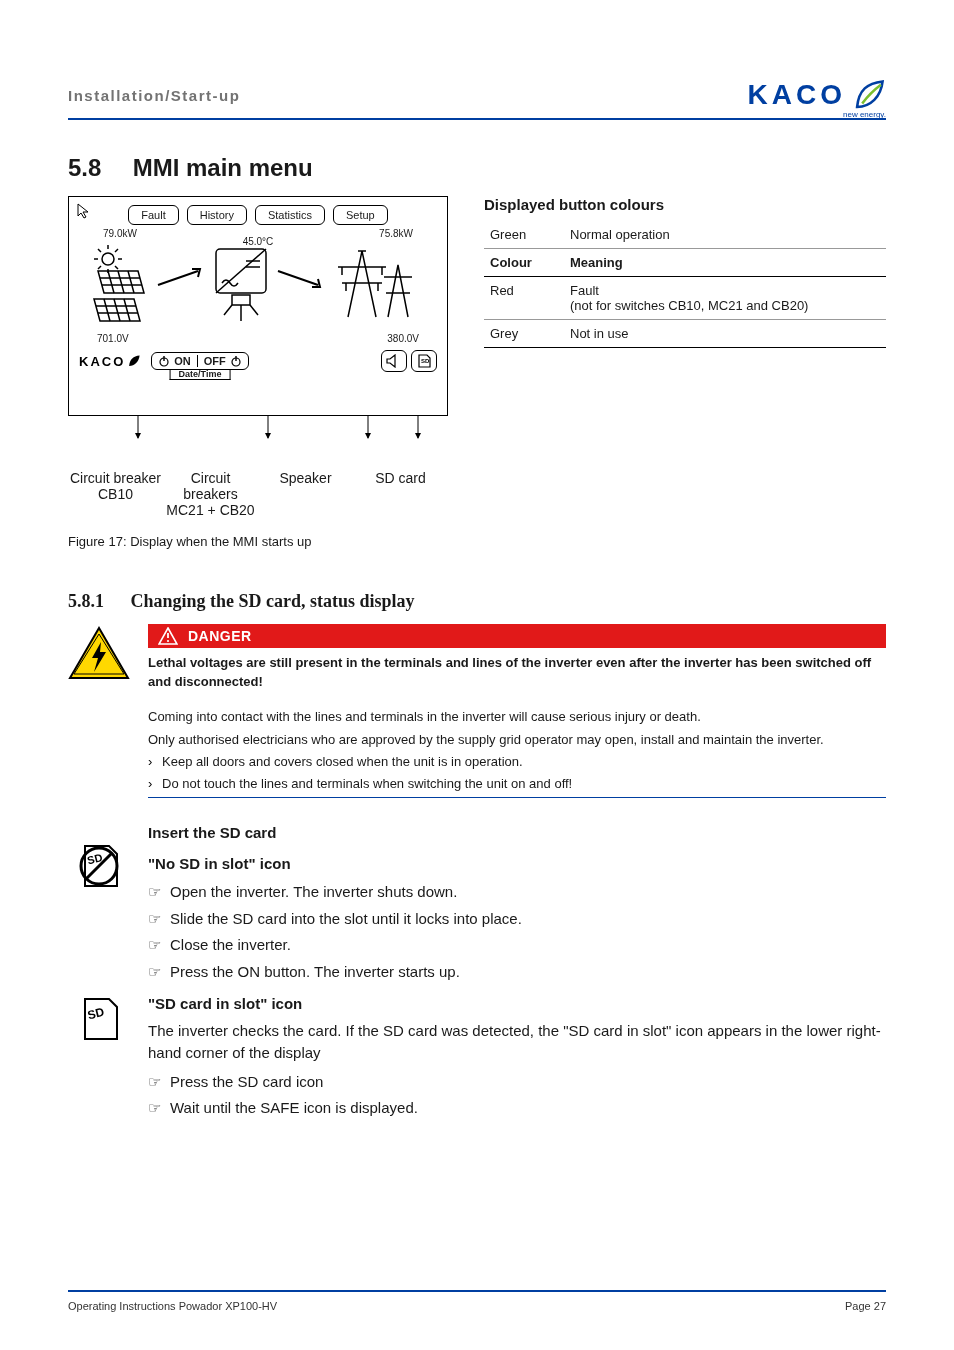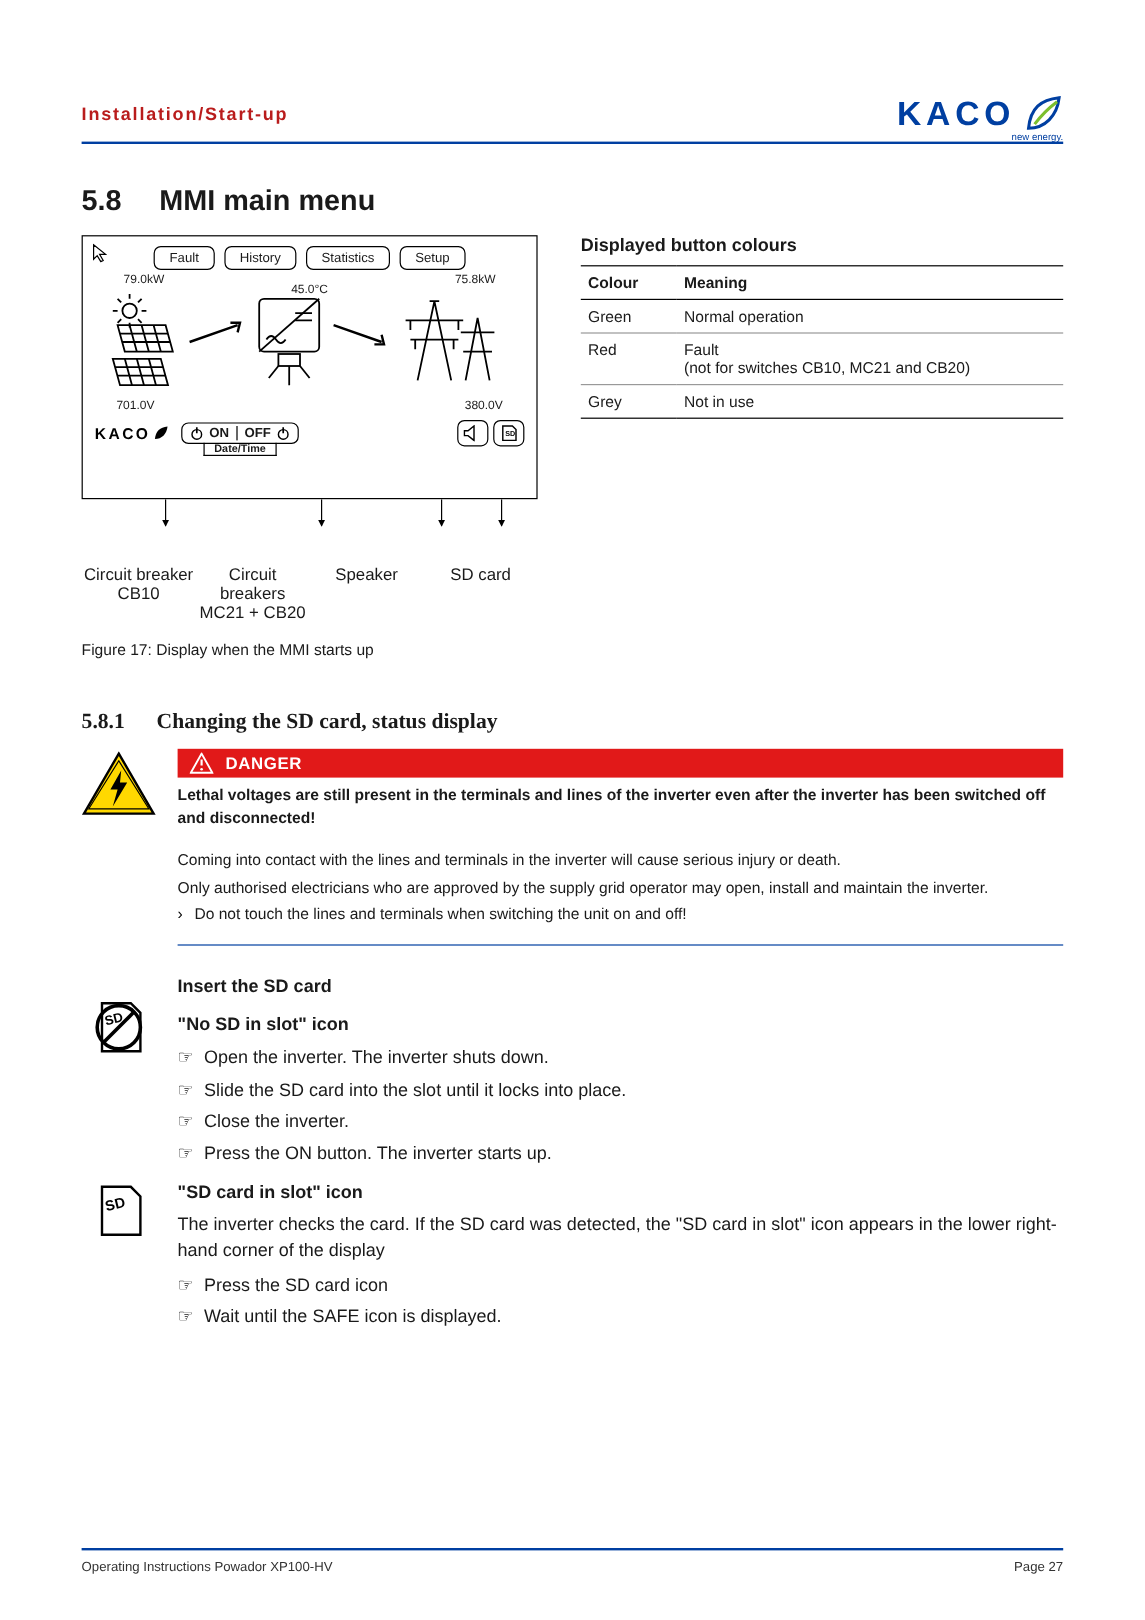--- a/index.html
+++ b/index.html
@@ -17,21 +17,21 @@
   }
   .header {
     display: flex;
     justify-content: space-between;
     align-items: center;
     border-bottom: 2px solid #003fa1;
     padding-bottom: 6px;
     margin-bottom: 34px;
   }
   .header-title {
-    color: #b91c1c;
+    color: #737373;
     font-weight: 700;
     font-size: 15px;
     letter-spacing: 1.5px;
   }
   .logo { display: flex; align-items: center; gap: 6px; }
   .logo-text {
     font-family: Arial, sans-serif;
     font-weight: 900;
     font-size: 28px;
     color: #003fa1;
@@ -196,21 +196,21 @@
     margin: 42px 0 12px 0;
     font-family: Liberation Serif, serif;
   }
   .sub-num { display: inline-block; width: 58px; }
   .danger-block {
     display: flex;
     align-items: flex-start;
     gap: 18px;
   }
   .hazard-icon { width: 62px; flex: none; padding-top: 2px; }
-  .danger-content { flex: 1; border-bottom: 1px solid #003fa1; padding-bottom: 12px; }
+  .danger-content { flex: 1; border-bottom: 1px solid #003fa1; }
   .danger-bar {
     background: #e11919;
     color: #fff;
     display: flex;
     align-items: center;
     gap: 10px;
     padding: 3px 10px;
     font-weight: 700;
     font-size: 14px;
     letter-spacing: 0.5px;
@@ -405,26 +405,26 @@
         <div>SD card</div>
       </div>
       <div class="fig-caption">Figure 17:  Display when the MMI starts up</div>
     </div>
 
     <div class="right-col">
       <div class="right-h">Displayed button colours</div>
       <table class="colours">
         <tbody>
             <tr>
+          <td>Green</td>
+          <td>Normal operation</td>
+        </tr>
+        <tr>
           <th>Colour</th>
           <th>Meaning</th>
-        </tr>
-        <tr>
-          <td>Green</td>
-          <td>Normal operation</td>
         </tr>
         <tr>
           <td>Red</td>
           <td style="white-space:pre-line">Fault
 (not for switches CB10, MC21 and CB20)</td>
         </tr>
         <tr>
           <td>Grey</td>
           <td>Not in use</td>
         </tr>
@@ -453,20 +453,21 @@
           <line x1="10" y1="6" x2="10" y2="11" stroke="#fff" stroke-width="1.8"></line>
           <circle cx="10" cy="14" r="1.1" fill="#fff"></circle>
         </svg>
         <span>DANGER</span>
       </div>
       <div class="danger-body">
         <div class="lead">Lethal voltages are still present in the terminals and lines of the inverter even after the inverter has been switched off and disconnected!</div>
         <div style="margin-top:16px">Coming into contact with the lines and terminals in the inverter will cause serious injury or death.</div>
         <div style="margin-top:4px">Only authorised electricians who are approved by the supply grid operator may open, install and maintain the inverter.</div>
         <ul class="chev-list">
+          <li>Keep all doors and covers closed when the unit is in operation.</li>
           <li>Do not touch the lines and terminals when switching the unit on and off!</li>
         </ul>
       </div>
     </div>
   </div>
 
   <div class="sd-section">
     <div class="sd-icon-col">
       <svg width="52" height="52" viewBox="0 0 52 52" style="margin-top:18px">
         <path d="M12 6 L36 6 L44 14 L44 46 L12 46 Z" fill="none" stroke="#000" stroke-width="2"></path>

